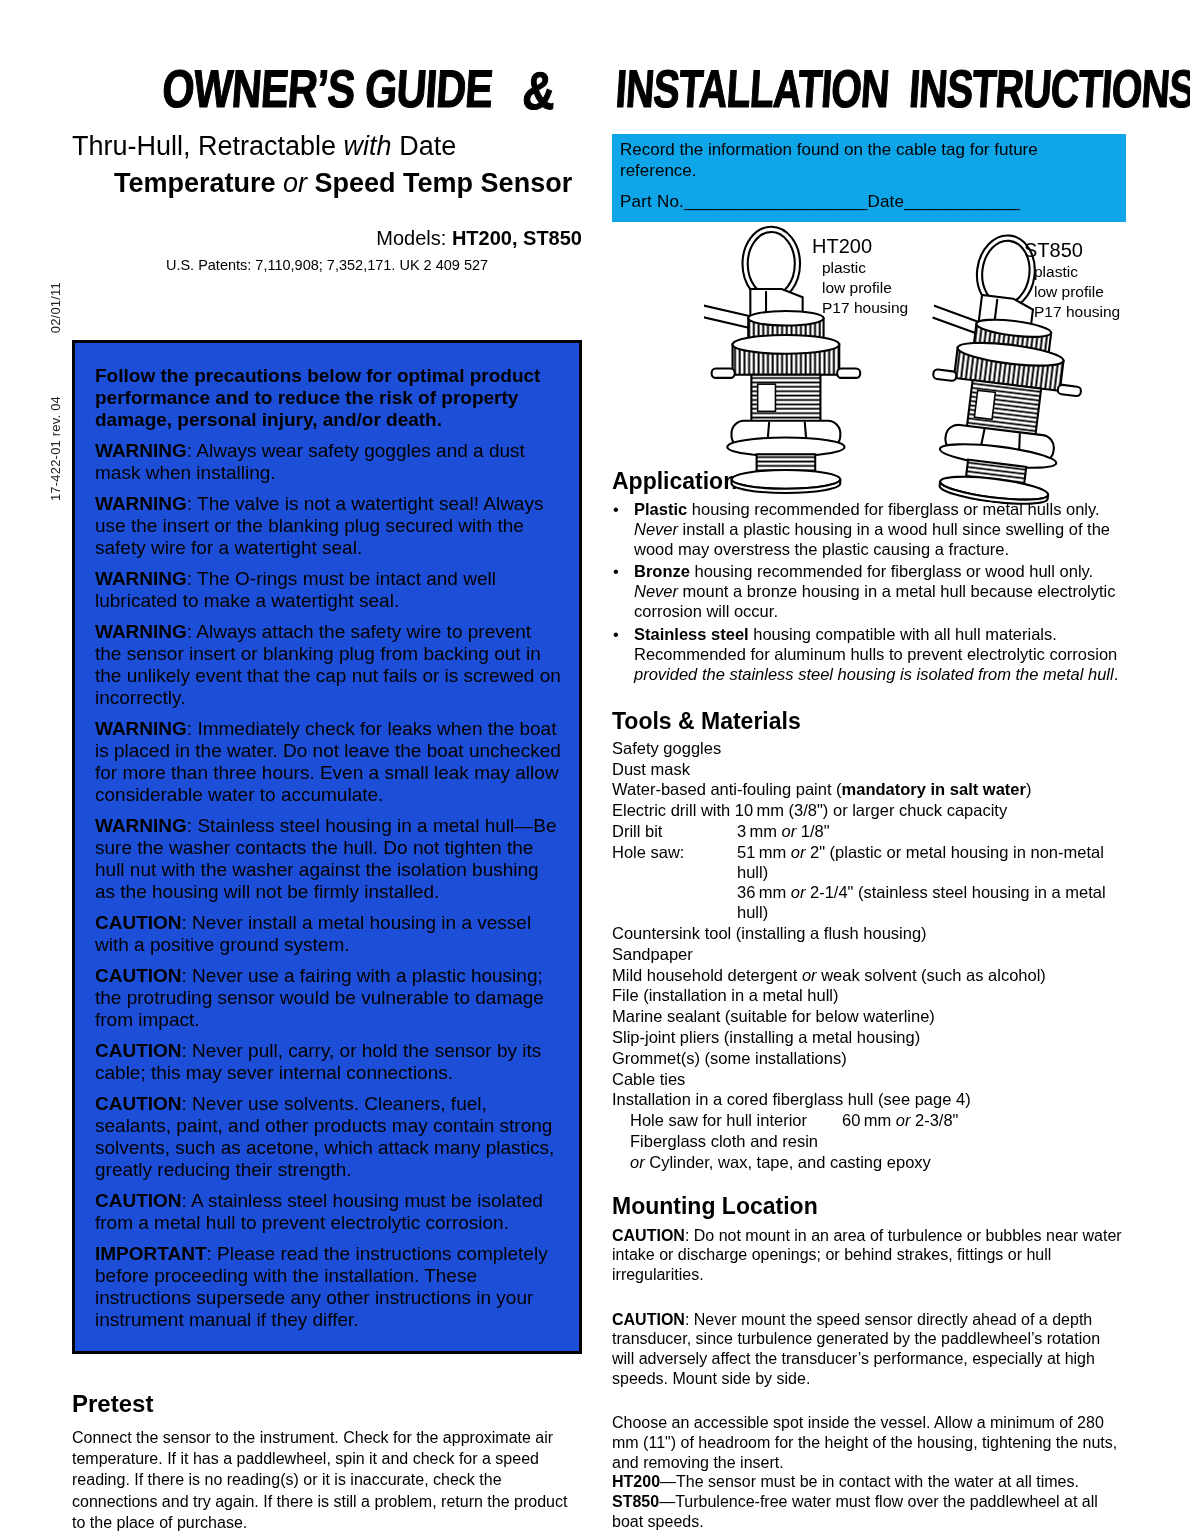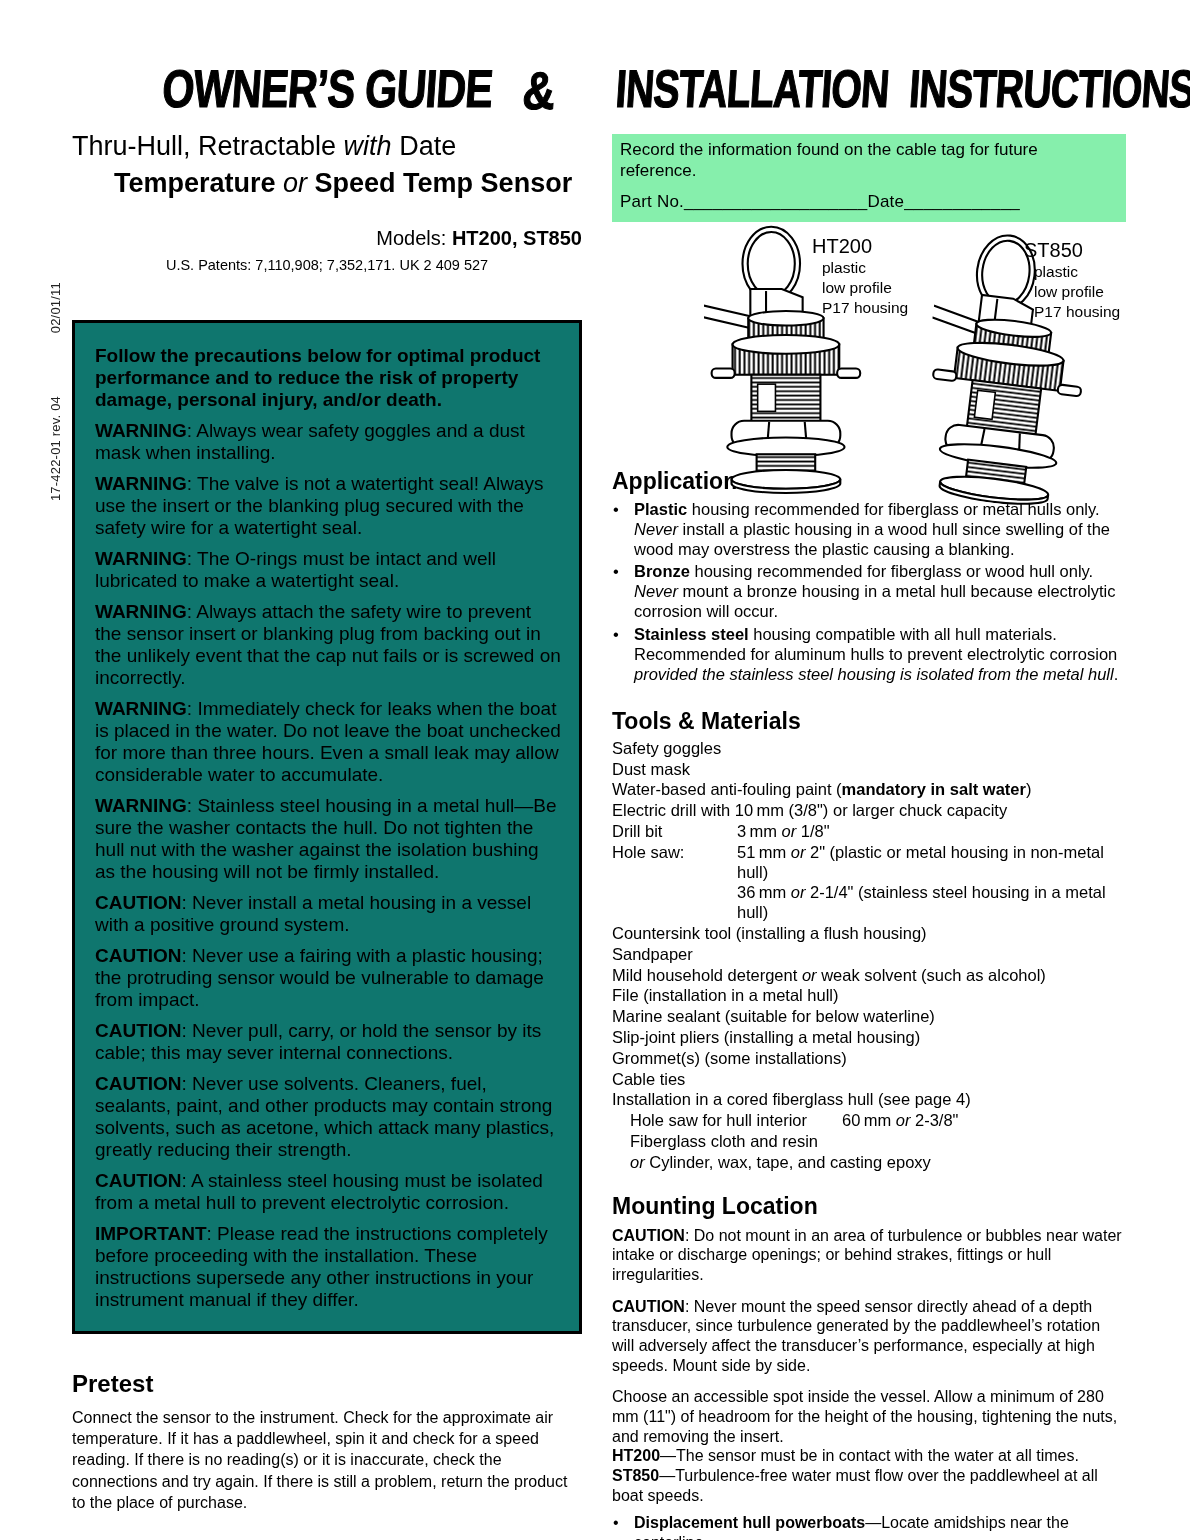--- a/index.html
+++ b/index.html
@@ -30,32 +30,32 @@
   .title-right .tfont{transform:scaleX(.74) skewX(-5deg);transform-origin:left center;word-spacing:14px}
 
   
   .left-col{position:absolute;left:72px;top:130px;width:510px}
   .sub1{font-size:27px;line-height:1.2}
   .sub2{font-size:27px;font-weight:bold;line-height:1.2;margin:5px 0 0 42px}
   .models-line{font-size:20px;text-align:right;margin-top:27px}
   .patents-line{font-size:14.5px;text-align:center;margin-top:7px}
 
   .warnbox{
-    margin-top:47px;background:#0f766e;border:3px solid #000;
+    margin-top:67px;background:#1d4ed8;border:3px solid #000;
     padding:16px 18px 20px 20px;width:466px;
   }
   .warn-intro{font-weight:bold;font-size:19px;line-height:22px;margin:6px 0 0}
   .wi{font-size:19px;line-height:22px;margin:9px 0 0}
 
   .pretest-h{font-size:24px;font-weight:bold;margin:36px 0 0}
   .pretest-b{font-size:16px;line-height:1.33;margin-top:9px;width:508px}
 
   
   .right-col{position:absolute;left:612px;top:134px;width:514px}
-  .record-box{background:#86efac;padding:5px 8px 10px;font-size:17px;line-height:1.25}
+  .record-box{background:#0ea5e9;padding:5px 8px 10px;font-size:17px;line-height:1.25}
   .record-line2{margin-top:9px;letter-spacing:.2px}
 
   .figures{position:relative;height:236px}
   .figsvg{position:absolute}
   #fig1{left:92px;top:0}
   #fig2{left:315px;top:10px;transform:rotate(7deg)}
   .fig-label{position:absolute;font-size:15.5px;line-height:1.3}
   #fig1-label{left:200px;top:12px}
   #fig2-label{left:412px;top:16px}
   .fig-model{font-size:20px;line-height:1.2}
@@ -66,21 +66,21 @@
   .bullet{display:flex;margin-top:2px}
   .bullet .dot{width:21px;flex:none;padding-left:1px}
   .bullet .bt{flex:1}
 
   .tools-list{font-size:16.5px;line-height:1.2}
   .tool-row{display:flex;margin-top:1px}
   .tl{width:125px;flex:none}
   .tlwide{width:212px;flex:none}
   .ind{margin-left:18px}
 
-  .mp{font-size:16px;line-height:1.23;margin-top:12px}
+  .mp{font-size:16px;line-height:1.23;margin-top:25px}
   .mp0{margin-top:6px}
   .tight{margin-top:0}
   .mbullets{margin-top:8px}
   .mbullets .bullet{margin-top:3px}
   .mbullets{font-size:16px;line-height:1.23}
 </style>
 </head>
 <body>
 
 <svg width="0" height="0" style="position:absolute" aria-hidden="true">
@@ -184,21 +184,21 @@
       <div class="fig-detail">plastic</div>
       <div class="fig-detail">low profile</div>
       <div class="fig-detail">P17 housing</div>
     </div>
   </div>
 
   <div class="h2">Applications</div>
   <div class="bullets">
     <div class="bullet">
         <span class="dot">•</span>
-        <span class="bt"><span style="font-weight: bold;">Plastic</span><span> housing recommended for fiberglass or metal hulls only. </span><span style="font-style: italic;">Never</span><span> install a plastic housing in a wood hull since swelling of the wood may overstress the plastic causing a blanking.</span></span>
+        <span class="bt"><span style="font-weight: bold;">Plastic</span><span> housing recommended for fiberglass or metal hulls only. </span><span style="font-style: italic;">Never</span><span> install a plastic housing in a wood hull since swelling of the wood may overstress the plastic causing a fracture.</span></span>
       </div>
     <div class="bullet">
         <span class="dot">•</span>
         <span class="bt"><span style="font-weight: bold;">Bronze</span><span> housing recommended for fiberglass or wood hull only. </span><span style="font-style: italic;">Never</span><span> mount a bronze housing in a metal hull because electrolytic corrosion will occur.</span></span>
       </div>
     <div class="bullet">
         <span class="dot">•</span>
         <span class="bt"><span style="font-weight: bold;">Stainless steel</span><span> housing compatible with all hull materials. Recommended for aluminum hulls to prevent electrolytic corrosion </span><span style="font-style: italic;">provided the stainless steel housing is isolated from the metal hull</span><span>.</span></span>
       </div>
   </div>

